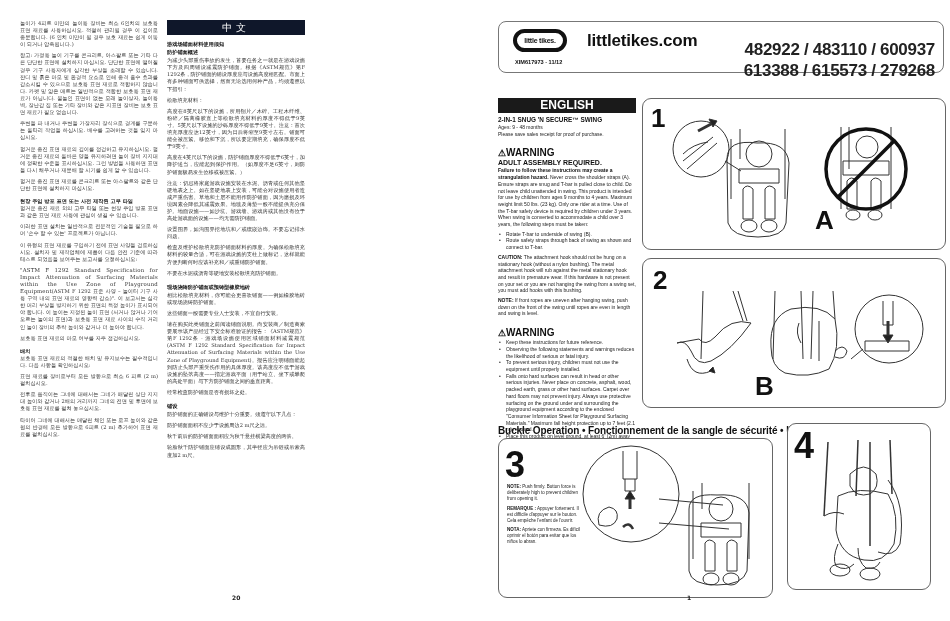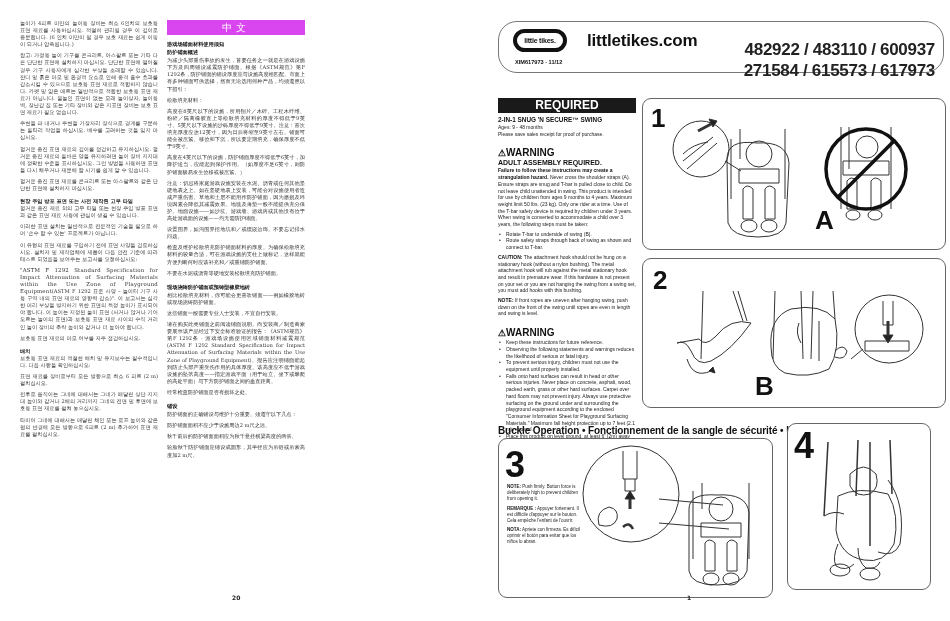--- a/index.html
+++ b/index.html
@@ -14,34 +14,34 @@
   .ko-col { position: absolute; left: 20px; top: 20px; width: 138px;
             font-family: "DejaVu Serif", serif; font-size: 5.2px; line-height: 7.1px;
             color: #333; text-align: justify; }
   .ko-col p { margin-bottom: 4px; }
   .ko-col .sub { font-weight: bold; color: #111; margin-top: 6px; margin-bottom: 0; }
   .ko-col .astm { font-family: "DejaVu Serif", serif; font-size: 5.4px; letter-spacing: 0.2px; }
 
   .zh-col { position: absolute; left: 167px; top: 20px; width: 138px;
             font-family: "DejaVu Serif", serif; font-size: 5.2px; line-height: 7.1px;
             color: #333; text-align: justify; }
-  .zh-header { background: #d946ef; color: #fff; text-align: center; font-size: 10px;
+  .zh-header { background: #0f172a; color: #fff; text-align: center; font-size: 10px;
                line-height: 15px; height: 15px; margin-bottom: 6px; letter-spacing: 4px;
                font-family: "DejaVu Sans", sans-serif; }
   .zh-col p { margin-bottom: 4px; }
   .zh-col .sub { font-weight: bold; color: #111; margin-bottom: 1px; }
   .zh-col .sub-gap { margin-top: 7px; }
 
   .pagenum { position: absolute; font-size: 6px; font-weight: bold; color: #222;
              font-family: "DejaVu Sans", sans-serif; }
   .pagenum-left { left: 232px; top: 594px; }
 
   
   .header-box { position: absolute; left: 23px; top: 21px; width: 446px; height: 52px;
-                border: 1.2px solid #777; border-radius: 19px; }
+                border: 1.2px solid #777; border-radius: 8px; }
   .logo-oval { position: absolute; left: 14px; top: 7px; width: 54px; height: 23px;
                border: 4px solid #111; border-radius: 14px; display: flex; align-items: center;
                justify-content: center; font-size: 7px; font-weight: bold; color: #111;
                letter-spacing: -0.2px; font-family: "Liberation Sans", sans-serif; }
   .logo-url { position: absolute; left: 88px; top: 9px; font-size: 17px; font-weight: bold;
               color: #111; font-family: "Liberation Sans", sans-serif; letter-spacing: -0.2px; }
   .doc-code { position: absolute; left: 16px; top: 37px; font-size: 5.6px; font-weight: bold;
               color: #111; font-family: "Liberation Sans", sans-serif; }
   .model-nums { position: absolute; right: 8px; top: 5px; text-align: right; font-size: 17px;
                 line-height: 21px; font-weight: bold; color: #222;
@@ -134,26 +134,26 @@
 </div>
 
 <div class="page page-right">
 
   <div class="header-box">
     <div class="logo-oval">little tikes.</div>
     <div class="logo-url">littletikes.com</div>
     <div class="doc-code">XIM617973 - 11/12</div>
     <div class="model-nums">
       <div>482922 / 483110 / 600937</div>
-      <div>271584 / 615573 / 617973</div>
+      <div>613388 / 615573 / 279268</div>
     </div>
   </div>
 
   <div class="en-col">
-    <div class="en-header">REQUIRED</div>
+    <div class="en-header">ENGLISH</div>
     <div class="prod-title">2-IN-1 SNUG 'N SECURE™ SWING</div>
     <div>Ages: 9 - 48 months</div>
     <div>Please save sales receipt for proof of purchase.</div>
     <div class="warn"><span class="warn-tri">⚠</span><span>WARNING</span></div>
     <div class="warn-sub">ADULT ASSEMBLY REQUIRED.</div>
     <p><b>Failure to follow these instructions may create a strangulation hazard.</b><span> Never cross the shoulder straps (A). Ensure straps are snug and T-bar is pulled close to child. Do not leave child unattended in swing. This product is intended for use by children from ages 9 months to 4 years. Maximum weight limit 50 lbs. (23 kg). Only one rider at a time. Use of the T-bar safety device is required by children under 3 years. When swing is converted to accommodate a child over 3 years, the following steps must be taken:</span></p>
     <ul>
       <li>Rotate T-bar to underside of swing (B).</li>
       <li>Route safety straps through back of swing as shown and connect to T-bar.</li>
     </ul>

